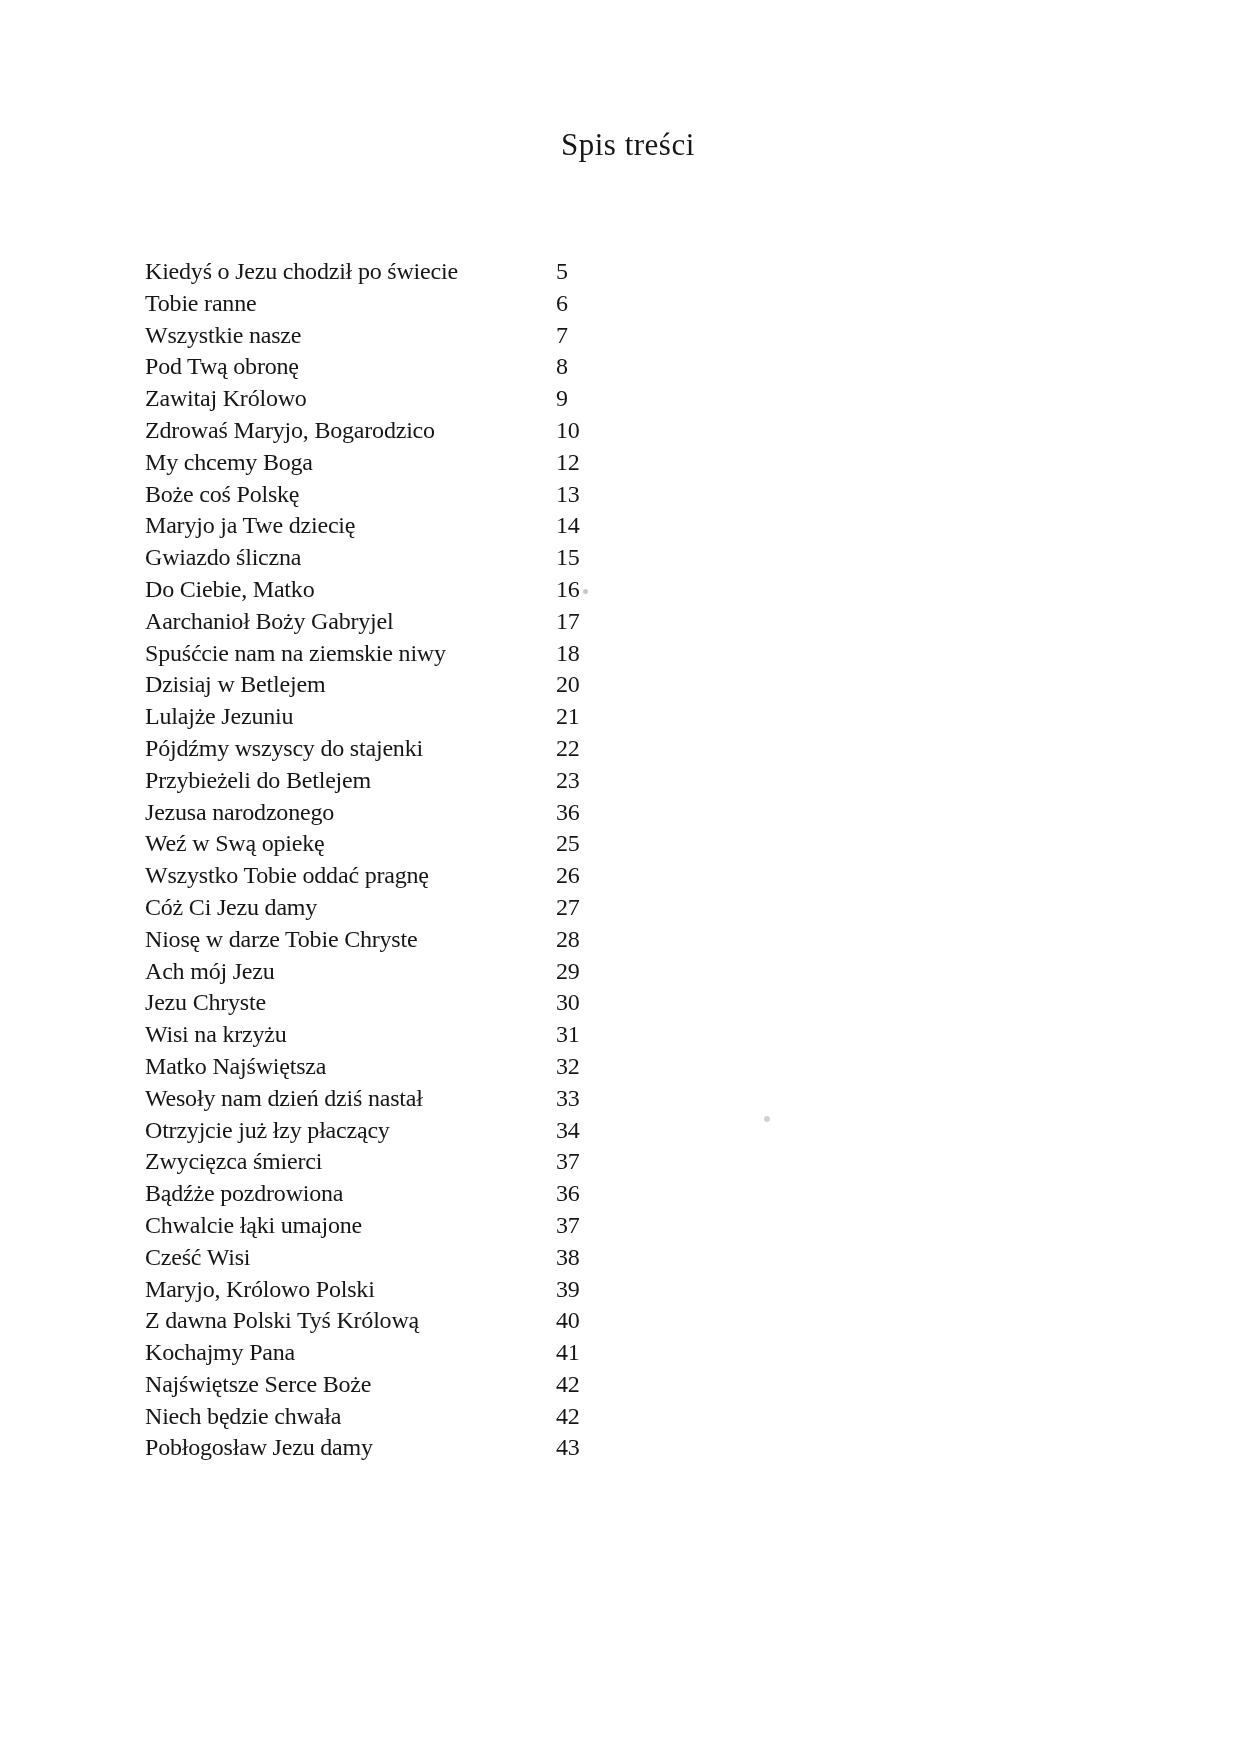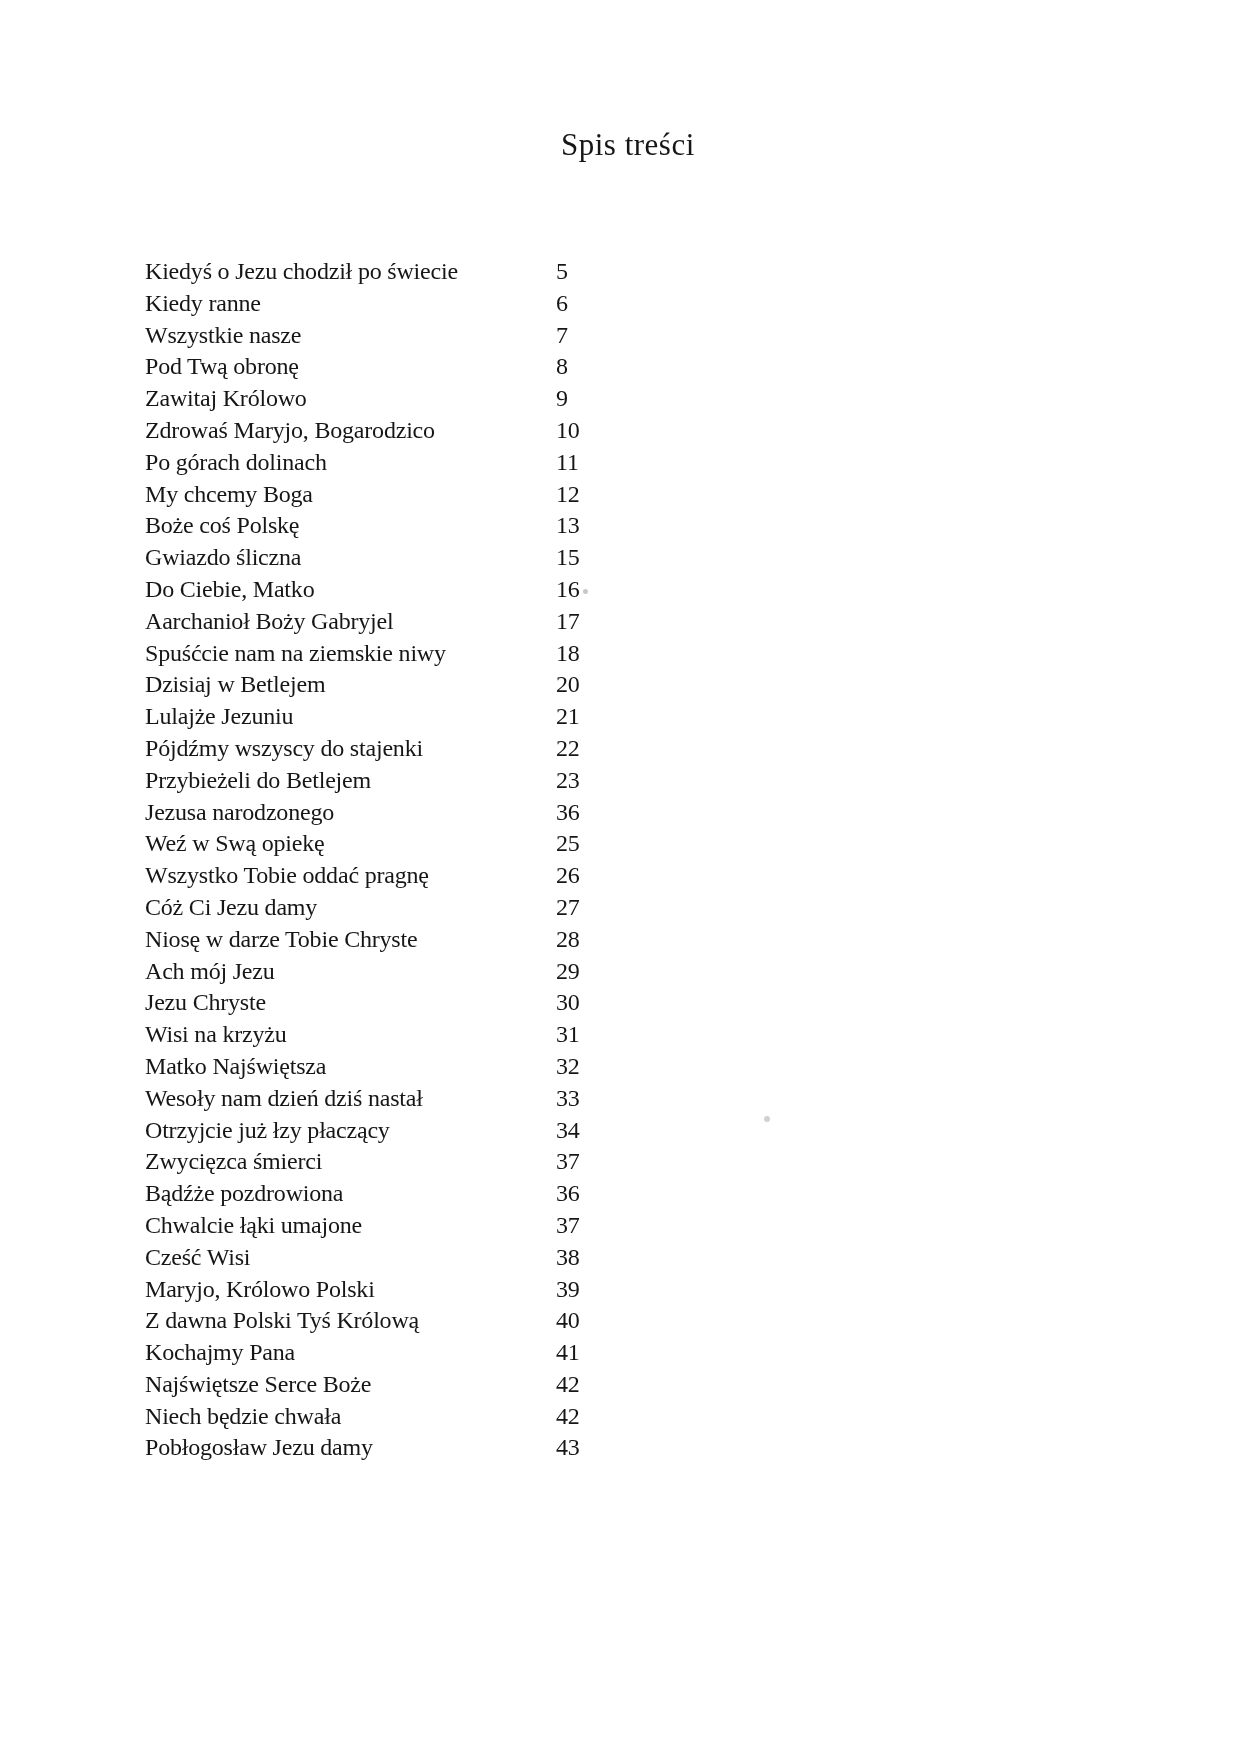--- a/index.html
+++ b/index.html
@@ -75,50 +75,50 @@
 
 <div class="page">
   <h1 class="doc-title">Spis treści</h1>
 
   <div class="toc" id="toc-list">
       <div class="toc-row">
         <span class="song-title">Kiedyś o Jezu chodził po świecie</span>
         <span class="page-num">5</span>
       </div>
       <div class="toc-row">
-        <span class="song-title">Kiedy ranne</span>
+        <span class="song-title">Tobie ranne</span>
         <span class="page-num">6</span>
       </div>
       <div class="toc-row">
         <span class="song-title">Wszystkie nasze</span>
         <span class="page-num">7</span>
       </div>
       <div class="toc-row">
         <span class="song-title">Pod Twą obronę</span>
         <span class="page-num">8</span>
       </div>
       <div class="toc-row">
         <span class="song-title">Zawitaj Królowo</span>
         <span class="page-num">9</span>
       </div>
       <div class="toc-row">
         <span class="song-title">Zdrowaś Maryjo, Bogarodzico</span>
         <span class="page-num">10</span>
       </div>
       <div class="toc-row">
-        <span class="song-title">Po górach dolinach</span>
-        <span class="page-num">11</span>
-      </div>
-      <div class="toc-row">
         <span class="song-title">My chcemy Boga</span>
         <span class="page-num">12</span>
       </div>
       <div class="toc-row">
         <span class="song-title">Boże coś Polskę</span>
         <span class="page-num">13</span>
+      </div>
+      <div class="toc-row">
+        <span class="song-title">Maryjo ja Twe dziecię</span>
+        <span class="page-num">14</span>
       </div>
       <div class="toc-row">
         <span class="song-title">Gwiazdo śliczna</span>
         <span class="page-num">15</span>
       </div>
       <div class="toc-row">
         <span class="song-title">Do Ciebie, Matko</span>
         <span class="page-num">16</span>
       </div>
       <div class="toc-row">

